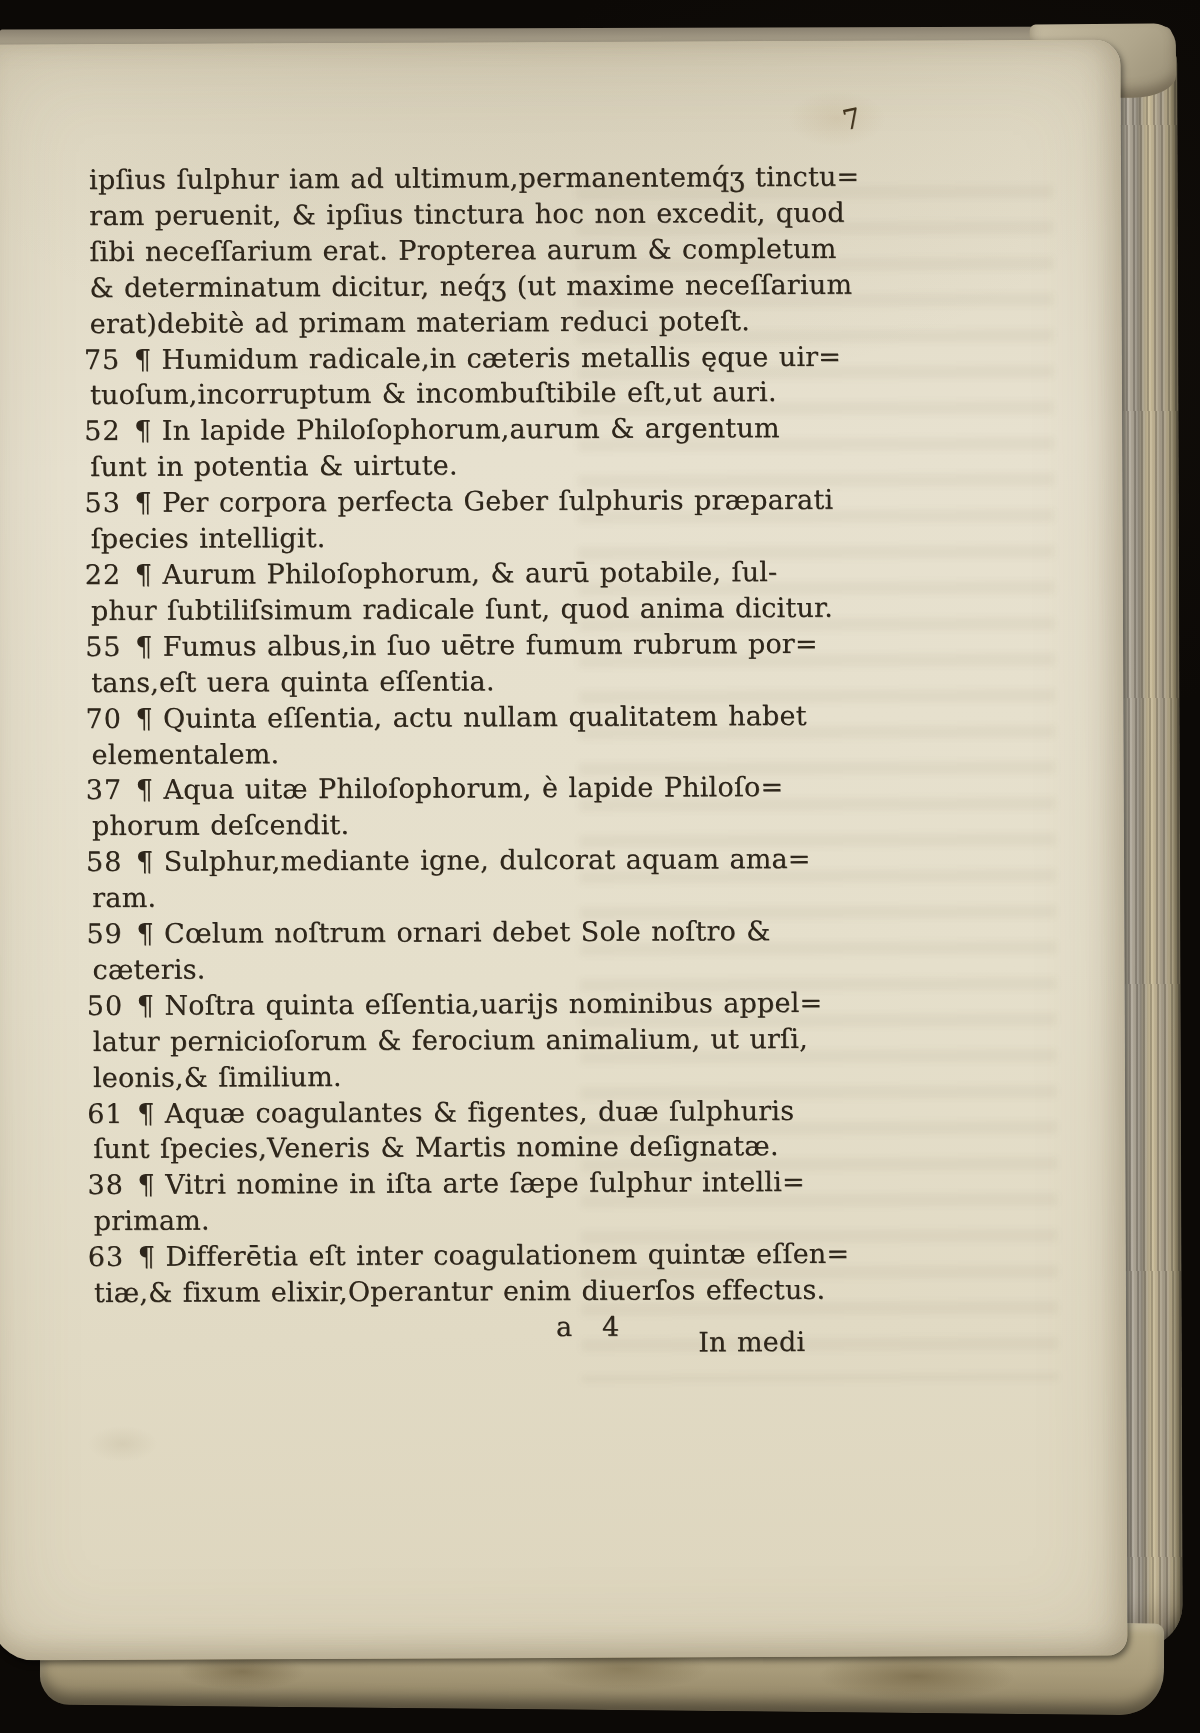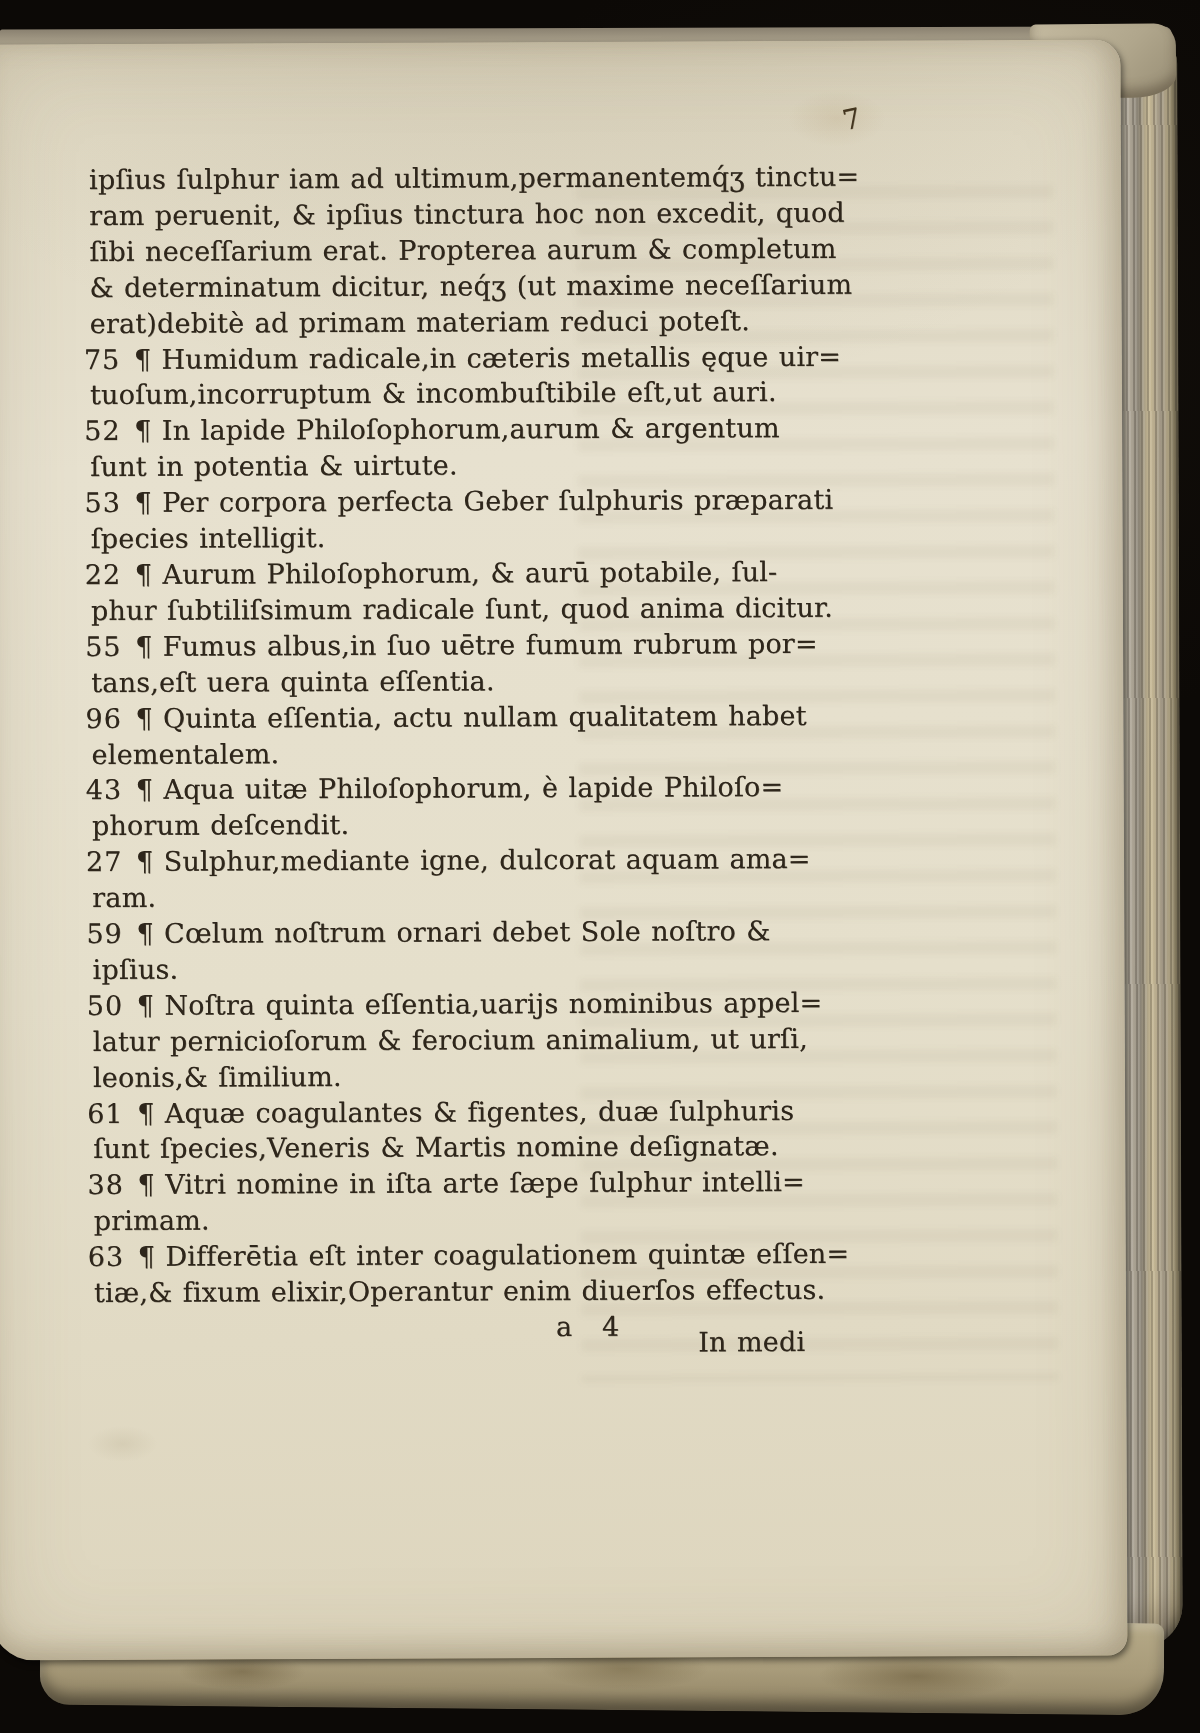--- a/index.html
+++ b/index.html
@@ -106,28 +106,28 @@
           <div class="line"><span class="num">75</span><span>¶ Humidum radicale,in cæteris metallis ęque uir=</span></div>
           <div class="line"><span>tuoſum,incorruptum &amp; incombuſtibile eſt,ut auri.</span></div>
           <div class="line"><span class="num">52</span><span>¶ In lapide Philoſophorum,aurum &amp; argentum</span></div>
           <div class="line"><span>ſunt in potentia &amp; uirtute.</span></div>
           <div class="line"><span class="num">53</span><span>¶ Per corpora perfecta Geber ſulphuris præparati</span></div>
           <div class="line"><span>ſpecies intelligit.</span></div>
           <div class="line"><span class="num">22</span><span>¶ Aurum Philoſophorum, &amp; aurū potabile, ſul-</span></div>
           <div class="line"><span>phur ſubtiliſsimum radicale ſunt, quod anima dicitur.</span></div>
           <div class="line"><span class="num">55</span><span>¶ Fumus albus,in ſuo uētre fumum rubrum por=</span></div>
           <div class="line"><span>tans,eſt uera quinta eſſentia.</span></div>
-          <div class="line"><span class="num">96</span><span>¶ Quinta eſſentia, actu nullam qualitatem habet</span></div>
+          <div class="line"><span class="num">70</span><span>¶ Quinta eſſentia, actu nullam qualitatem habet</span></div>
           <div class="line"><span>elementalem.</span></div>
-          <div class="line"><span class="num">43</span><span>¶ Aqua uitæ Philoſophorum, è lapide Philoſo=</span></div>
+          <div class="line"><span class="num">37</span><span>¶ Aqua uitæ Philoſophorum, è lapide Philoſo=</span></div>
           <div class="line"><span>phorum deſcendit.</span></div>
-          <div class="line"><span class="num">27</span><span>¶ Sulphur,mediante igne, dulcorat aquam ama=</span></div>
+          <div class="line"><span class="num">58</span><span>¶ Sulphur,mediante igne, dulcorat aquam ama=</span></div>
           <div class="line"><span>ram.</span></div>
           <div class="line"><span class="num">59</span><span>¶ Cœlum noſtrum ornari debet Sole noſtro &amp;</span></div>
-          <div class="line"><span>ipſius.</span></div>
+          <div class="line"><span>cæteris.</span></div>
           <div class="line"><span class="num">50</span><span>¶ Noſtra quinta eſſentia,uarijs nominibus appel=</span></div>
           <div class="line"><span>latur pernicioſorum &amp; ferocium animalium, ut urſi,</span></div>
           <div class="line"><span>leonis,&amp; ſimilium.</span></div>
           <div class="line"><span class="num">61</span><span>¶ Aquæ coagulantes &amp; figentes, duæ ſulphuris</span></div>
           <div class="line"><span>ſunt ſpecies,Veneris &amp; Martis nomine deſignatæ.</span></div>
           <div class="line"><span class="num">38</span><span>¶ Vitri nomine in iſta arte ſæpe ſulphur intelli=</span></div>
           <div class="line"><span>primam.</span></div>
           <div class="line"><span class="num">63</span><span>¶ Differētia eſt inter coagulationem quintæ eſſen=</span></div>
           <div class="line"><span>tiæ,&amp; fixum elixir,Operantur enim diuerſos effectus.</span></div>
         </div>

